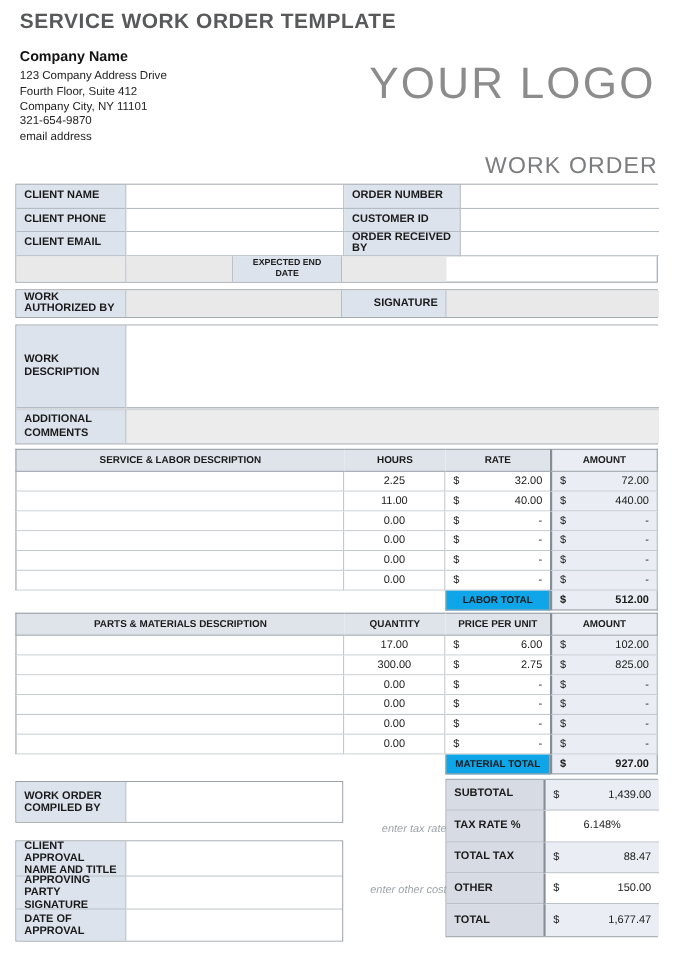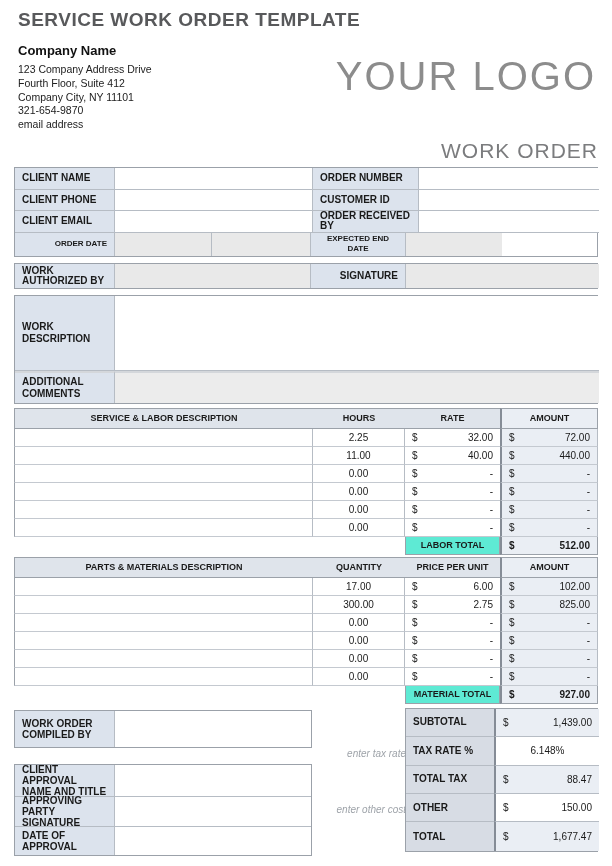--- a/index.html
+++ b/index.html
@@ -69,21 +69,21 @@
   .items-grid .c { border-right:1px solid #b6bcc4; border-bottom:1px solid #c4c9d0; background:#fff; }
   .items-grid .c.first { border-left:1px solid #9ba1a9; }
   .items-grid .hdr.first { border-left:1px solid #9ba1a9; }
   .items-grid .hdr.lastc { border-right:1px solid #9ba1a9; }
   .num { display:flex; align-items:center; justify-content:center; font-size:10px; }
   .money { display:flex; align-items:center; justify-content:space-between; padding:0 7px; font-size:10px; }
   .amountcol { background:#eaeef4 !important; border-left:2px solid #858c96; }
   .ratecol { border-right:none !important; }
   .total-spacer { background:#fff; border:none; }
   .t-label {
-    height:20px; background:#5eead4; font-size:9px; font-weight:bold;
+    height:20px; background:#0ea5e9; font-size:9px; font-weight:bold;
     display:flex; align-items:center; justify-content:center;
     border:1px solid #9ba1a9; border-top:none;
   }
   .t-amount { height:20px; font-weight:bold; border:1px solid #9ba1a9; border-top:none; border-left:2px solid #858c96; }
 
   
   .bottom { position:relative; height:146px; margin-top:4px; width:584px; }
   .compiled-grid {
     position:absolute; left:0; top:2px;
     display:grid; grid-template-columns:100px 196px; grid-auto-rows:36px;
@@ -149,21 +149,20 @@
       <div class="field-white cellb"></div>
       <div class="lbl cellb">CUSTOMER ID</div>
       <div class="field-white cellb last-col"></div>
 
       <div class="lbl cellb">CLIENT EMAIL</div>
       <div class="field-white cellb"></div>
       <div class="lbl cellb">ORDER RECEIVED BY</div>
       <div class="field-white cellb last-col"></div>
     </div>
     <div class="date-grid">
-      <div class="lbl right-al cellb last-row">ORDER DATE</div>
       <div class="field-gray cellb last-row"></div>
       <div class="field-gray cellb last-row"></div>
       <div class="lbl center-al cellb last-row">EXPECTED END DATE</div>
       <div class="field-gray cellb last-row last-col"></div>
     </div>
   </div>
 
   <div class="auth-grid bordered-block">
     <div class="lbl cellb last-row">WORK AUTHORIZED BY</div>
     <div class="field-gray cellb last-row"></div>

